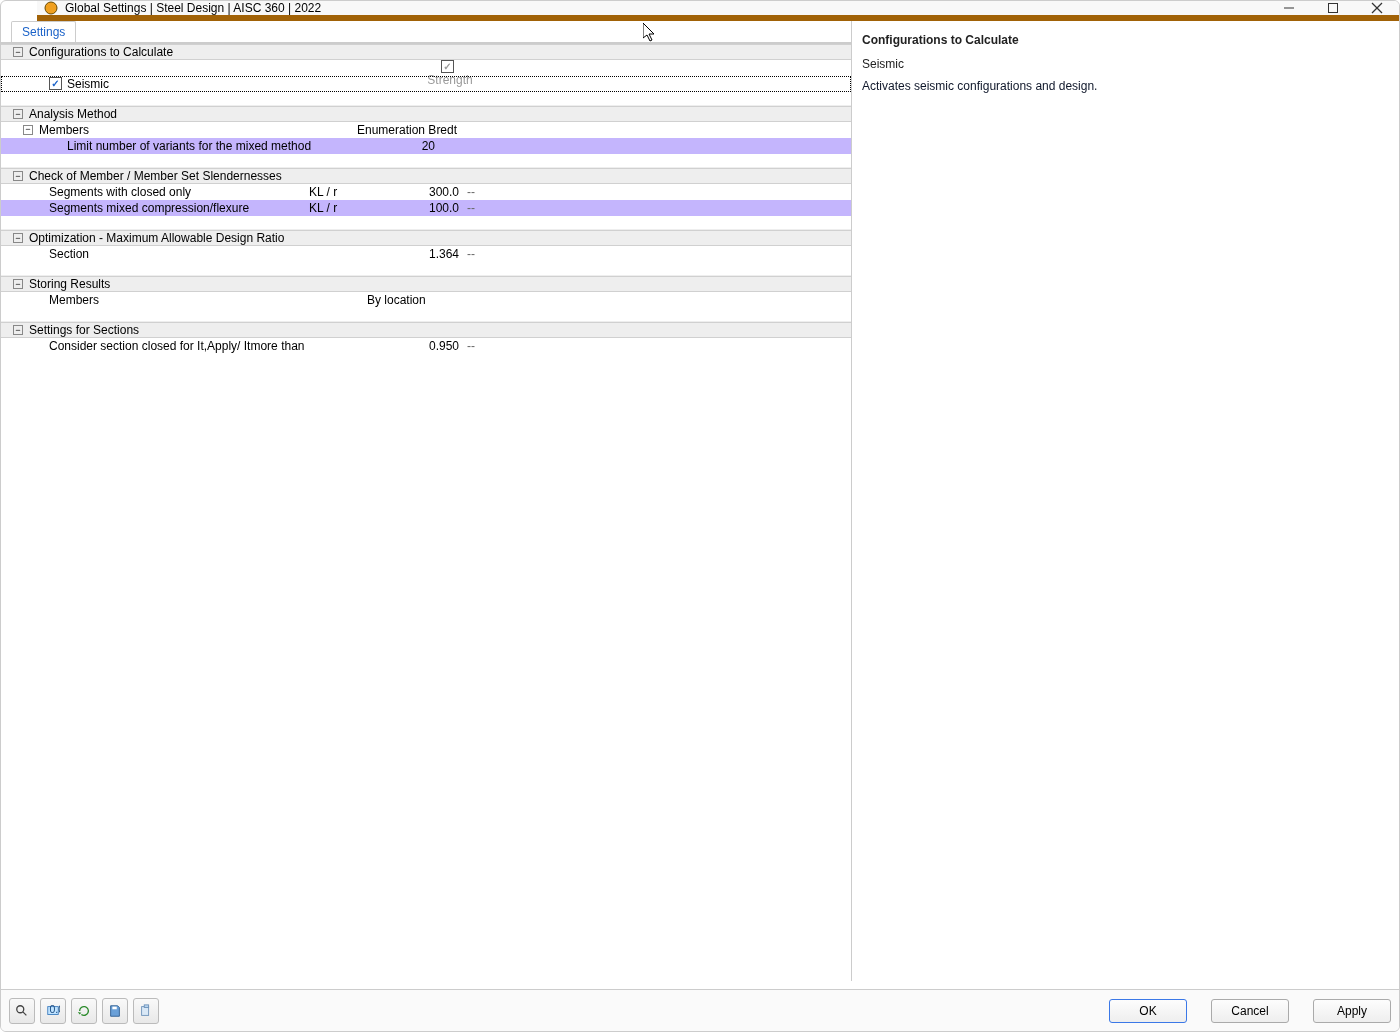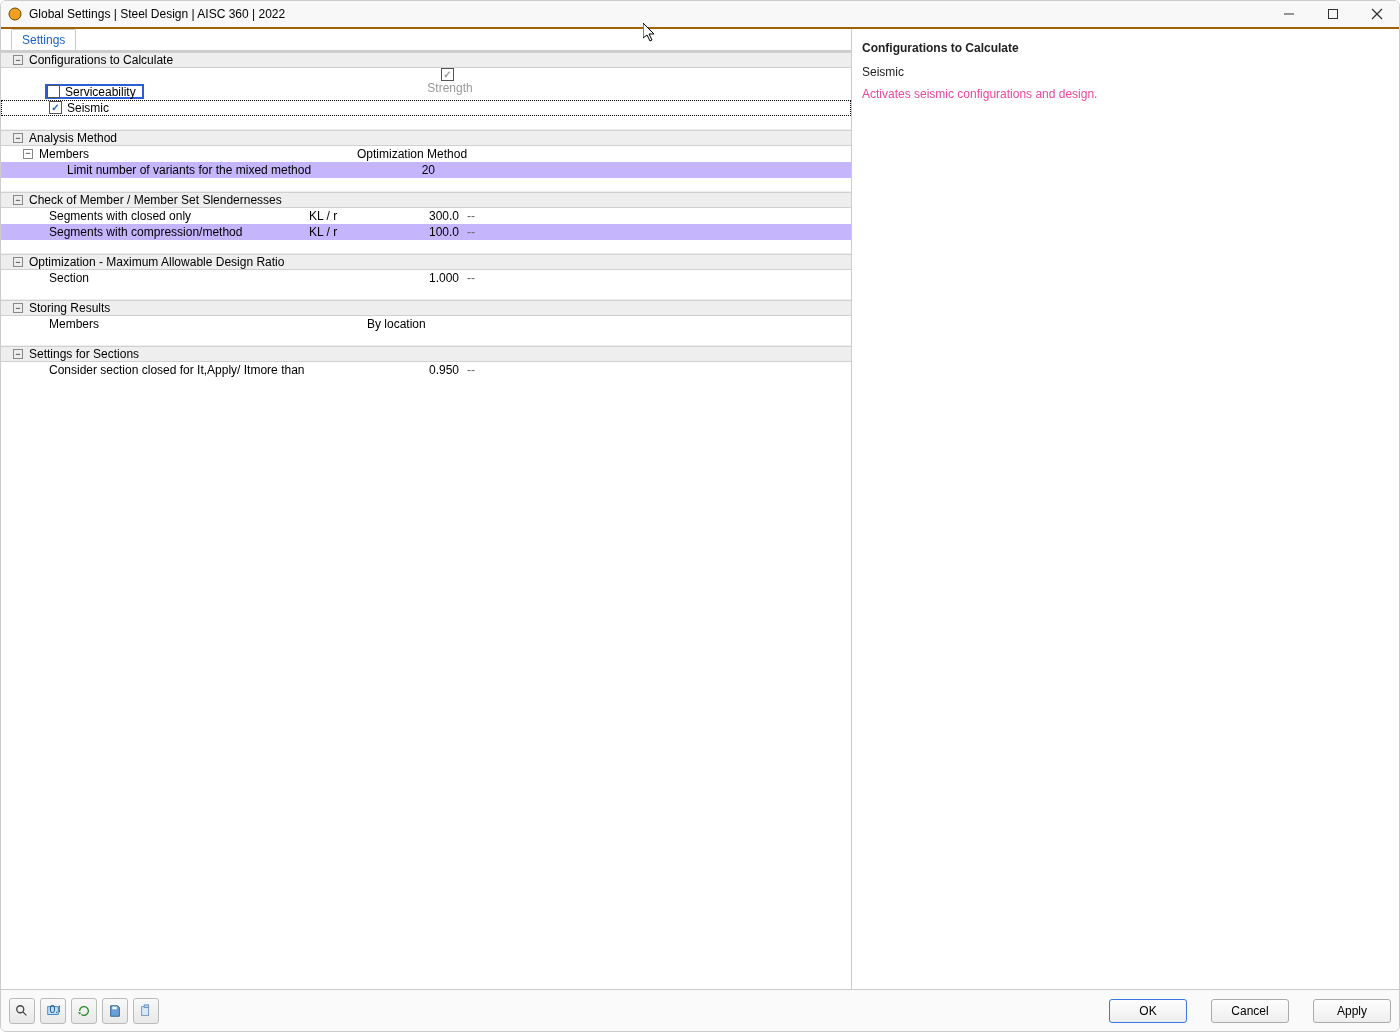--- a/index.html
+++ b/index.html
@@ -1,19 +1,19 @@
 <!DOCTYPE html>
 <html><head>
 <meta charset="utf-8">
 <style>
 * { margin: 0; padding: 0; box-sizing: border-box; font-family: "Segoe UI", Tahoma, sans-serif; font-size: 12px; }
 body { background: #fff; width: 1400px; height: 1032px; overflow: hidden; position: relative; border: 1px solid #ccc; border-radius: 6px; }
 
 
-.titlebar { height: 28px; display: flex; align-items: center; border-bottom: 2px solid #a16207; background: #f8f8f8; }
+.titlebar { height: 20px; display: flex; align-items: center; border-bottom: 6px solid #a16207; background: #f8f8f8; margin-left: 36px; }
 .titlebar .app-icon { width: 16px; height: 16px; margin: 0 6px; }
 .titlebar .title { flex: 0 0 auto; color: #000; }
 .titlebar .spacer { flex: 1; }
 .titlebar .win-btn { width: 44px; height: 28px; display:flex; align-items:center; justify-content:center; color:#333; cursor:pointer; }
 .titlebar .win-btn svg { width:12px; height:12px; }
 
 
 .content { display:flex; height: calc(100% - 28px - 42px); }
 .left-panel { width: 850px; border-right: none; position: relative; }
 .right-panel { flex: 1; padding: 12px 10px; border-left: 1px solid #ccc; }
@@ -41,21 +41,21 @@
 .disabled-text { color:#999; }
 
 .highlight-box { border:2px solid #2b5fd7; padding:0 6px 0 0; display:inline-flex; align-items:center; height:15px; background:#fff;}
 .selected-row { outline:1px dotted #000; outline-offset:-1px; background:#fff !important; }
 
 .section-spacer { height:14px; background:#fff; border-bottom:1px solid #eee;}
 
 
 .rp-title { font-weight:bold; margin-bottom:10px; color:#222; }
 .rp-sub { color:#222; margin-bottom:8px; }
-.rp-desc { color:#ec4899; }
+.rp-desc { color:#0f172a; }
 
 
 .bottombar { position:absolute; bottom:0; left:0; right:0; height:42px; border-top:1px solid #ccc; display:flex; align-items:center; padding:0 8px; background:#fafafa;}
 .iconbtn { width:26px; height:26px; border:1px solid #bbb; border-radius:3px; margin-right:5px; display:flex;align-items:center;justify-content:center; background:linear-gradient(#f9f9f9,#e8e8e8); cursor:pointer;}
 .iconbtn svg { width:14px; height:14px; }
 .bottombar .spacer { flex:1; }
 .dlg-btn { min-width:78px; height:24px; border:1px solid #aaa; border-radius:3px; margin-left:24px; background:linear-gradient(#fdfdfd,#eeeeee); cursor:pointer; }
 .dlg-btn.primary { border-color:#3b78e7; }
 
 
@@ -98,42 +98,36 @@
     <div class="tree">
 
       <div class="grp-header">
         <span class="expander">−</span>
         <span>Configurations to Calculate</span>
       </div>
       <div class="row" style="padding-left:48px;flex-direction:column;">
         <span class="chk checked-dis"></span>
         <span class="disabled-text">Strength</span>
       </div>
-      <div class="row" style="padding-left:44px;">
-        <span class="highlight-box">
-          <span class="chk"></span>
-          <span>Serviceability</span>
-        </span>
-      </div>
       <div class="row selected-row" style="padding-left:48px;">
         <span class="chk checked"></span>
         <span>Seismic</span>
       </div>
 
       <div class="section-spacer"></div>
 
       <div class="grp-header">
         <span class="expander">−</span>
         <span>Analysis Method</span>
       </div>
       <div class="row">
         <span class="subexpander">−</span>
         <span class="col-label">Members</span>
         <span class="col-unit"></span>
-        <span class="col-val" style="text-align:left;flex:0 0 140px;">Optimization Method</span>
+        <span class="col-val" style="text-align:left;flex:0 0 140px;">Enumeration Bredt</span>
       </div>
       <div class="row alt">
         <span style="width:66px;"></span>
         <span class="col-label deep">Limit number of variants for the mixed method</span>
         <span class="col-unit"></span>
         <span style="flex:0 0 62px;text-align:right;">20</span>
       </div>
 
       <div class="section-spacer"></div>
 
@@ -143,37 +137,37 @@
       </div>
       <div class="row">
         <span style="width:48px;"></span>
         <span class="col-label">Segments with closed only</span>
         <span class="col-unit">KL / r</span>
         <span class="col-val">300.0</span>
         <span class="col-dash">--</span>
       </div>
       <div class="row alt">
         <span style="width:48px;"></span>
-        <span class="col-label">Segments with compression/method</span>
+        <span class="col-label">Segments mixed compression/flexure</span>
         <span class="col-unit">KL / r</span>
         <span class="col-val">100.0</span>
         <span class="col-dash">--</span>
       </div>
 
       <div class="section-spacer"></div>
 
       <div class="grp-header">
         <span class="expander">−</span>
         <span>Optimization - Maximum Allowable Design Ratio</span>
       </div>
       <div class="row">
         <span style="width:48px;"></span>
         <span class="col-label">Section</span>
         <span class="col-unit"></span>
-        <span class="col-val">1.000</span>
+        <span class="col-val">1.364</span>
         <span class="col-dash">--</span>
       </div>
 
       <div class="section-spacer"></div>
 
       <div class="grp-header">
         <span class="expander">−</span>
         <span>Storing Results</span>
       </div>
       <div class="row">

